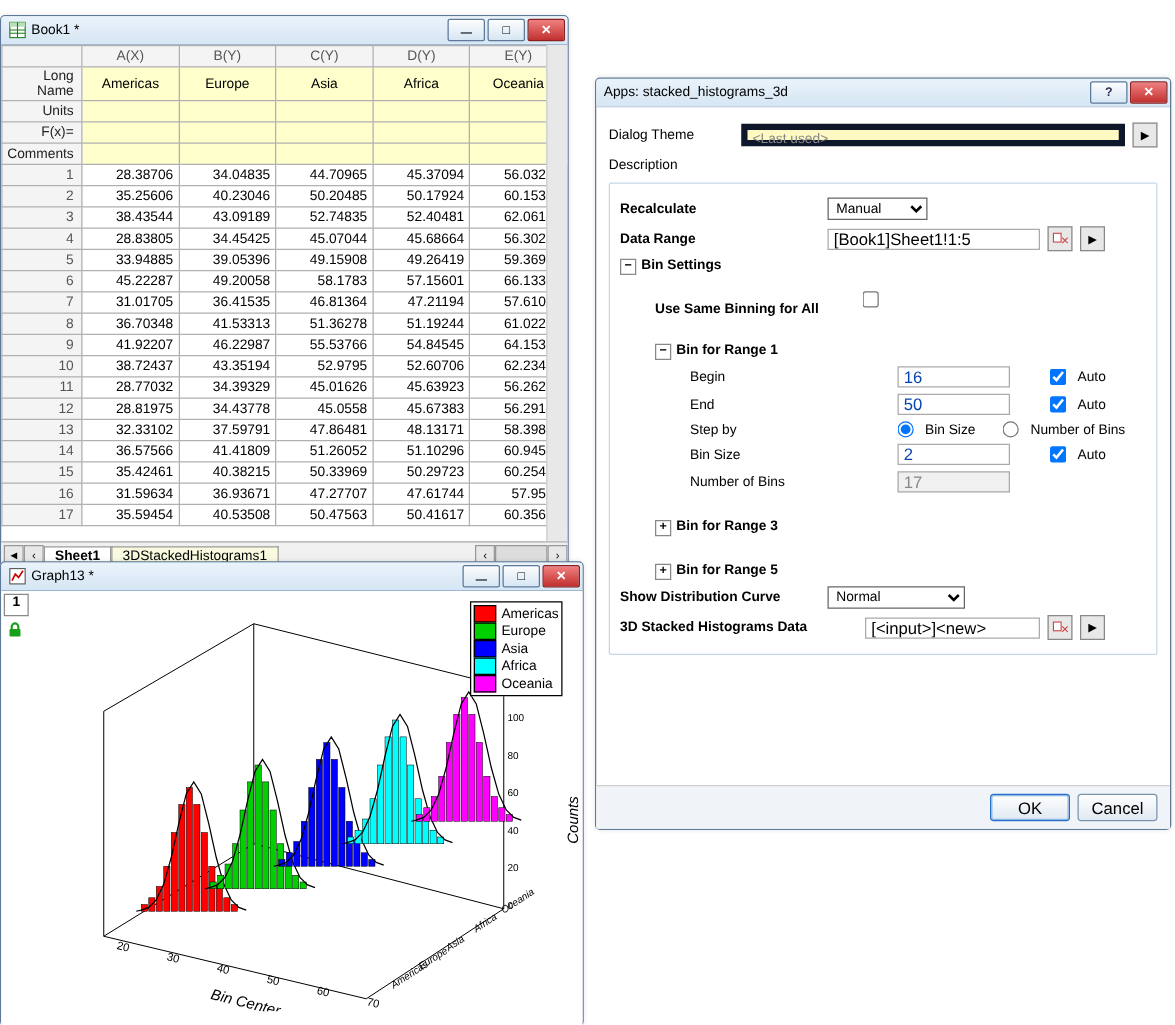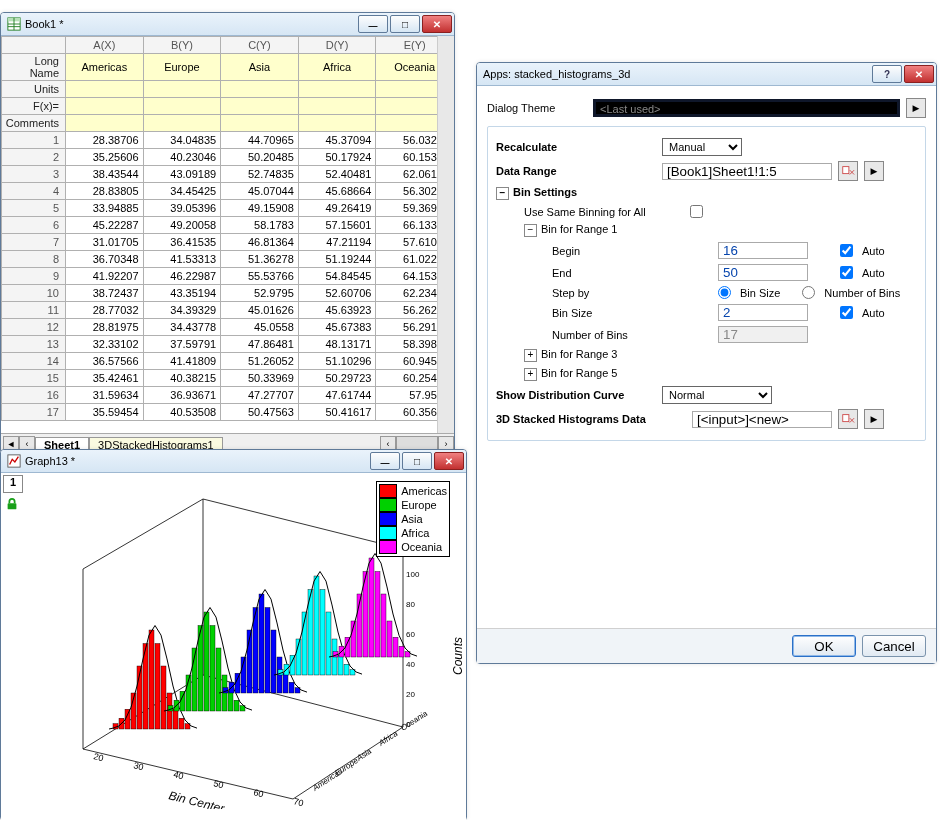--- a/index.html
+++ b/index.html
@@ -84,26 +84,26 @@
   }
   .legend-row { display:flex; align-items:center; gap:4px;}
   .legend-row .swatch { width:16px; height:12px; border:1px solid #000;}
   .axis-label-y { position:absolute; right:8px; top:45%; transform: rotate(-90deg); transform-origin: right center; font-style: italic; font-size: 12px;}
 
   
   #dlg { left: 476px; top: 62px; width: 459px; height: 600px; }
   .dlg-body { padding: 8px 10px; height: calc(100% - 22px - 36px); overflow-y: auto; }
   .dlg-row { display: flex; align-items: center; gap: 6px; margin: 4px 0; }
   .dlg-row label.key { width: 100px; }
-  .inset { border: 3px solid #0f172a; background: #000000; padding: 1px 4px; height: 18px; box-sizing: border-box; flex:1;}
+  .inset { border: 5px solid #0f172a; background: #fef9c3; padding: 1px 4px; height: 18px; box-sizing: border-box; flex:1;}
   .arrowbtn { width:18px; height:18px; border:1px solid #888; background:#e8e8e8; display:flex;align-items:center;justify-content:center; font-size:9px;}
   .section-box { border: 1px solid #c4d7e8; border-radius: 2px; padding: 6px 8px; margin-top: 8px;}
   .section-box .srow { display:flex; align-items:center; margin: 5px 0; gap:6px;}
   .section-box .skey { width: 160px; font-weight: bold;}
-  .section-box .skey.sub { font-weight: normal; padding-left: 28px; }
+  .section-box .skey.sub { font-weight: bold; padding-left: 28px; margin-top: 16px; }
   .section-box .skey.sub2 { font-weight: normal; padding-left: 56px; }
   .treetoggle { display:inline-block; width:11px; height:11px; border:1px solid #888; text-align:center; line-height:9px; font-size:10px; margin-right:4px; background:#fff;}
   .valinput { border:1px solid #aaa; padding:1px 4px; width:90px; height:17px; box-sizing:border-box; }
   .valinput.blue { color: var(--blue);}
   .valinput[disabled] { background:#f0f0f0; color:#888;}
   select, .combo { border:1px solid #666; background:#fff; height:18px; font-size:11px; padding-left:2px;}
   .dlg-footer { position:absolute; left:0; right:0; bottom:0; height:34px; display:flex; justify-content:flex-end; align-items:center; gap:6px; padding-right:10px; border-top:1px solid #d0d0d0; background:#f0f4f8;}
   .btn { min-width:64px; height:22px; border:1px solid #7a93ac; border-radius:3px; background:linear-gradient(#fefefe,#e0e9f2); }
   .btn.default { border:1px solid #2a70c8; box-shadow:0 0 0 1px #8fb8e8 inset;}
   .rangebtn svg { width:14px; height:14px;}
@@ -511,20 +511,23 @@
       <div class="winbtn close"></div>
     </div>
   </div>
   <div class="dlg-body">
 
     <div class="dlg-row">
       <label class="key">Dialog Theme</label>
       <div class="inset" style="color:#888">&lt;Last used&gt;</div>
       <div class="arrowbtn">▶</div>
     </div>
+    <div class="dlg-row" style="margin-top:8px">
+      <label class="key">Description</label>
+    </div>
 
     <div class="section-box">
       <div class="srow">
         <span class="skey">Recalculate</span>
         <select class="combo" style="width:80px">
           <option>Manual</option>
         </select>
       </div>
 
       <div class="srow">

